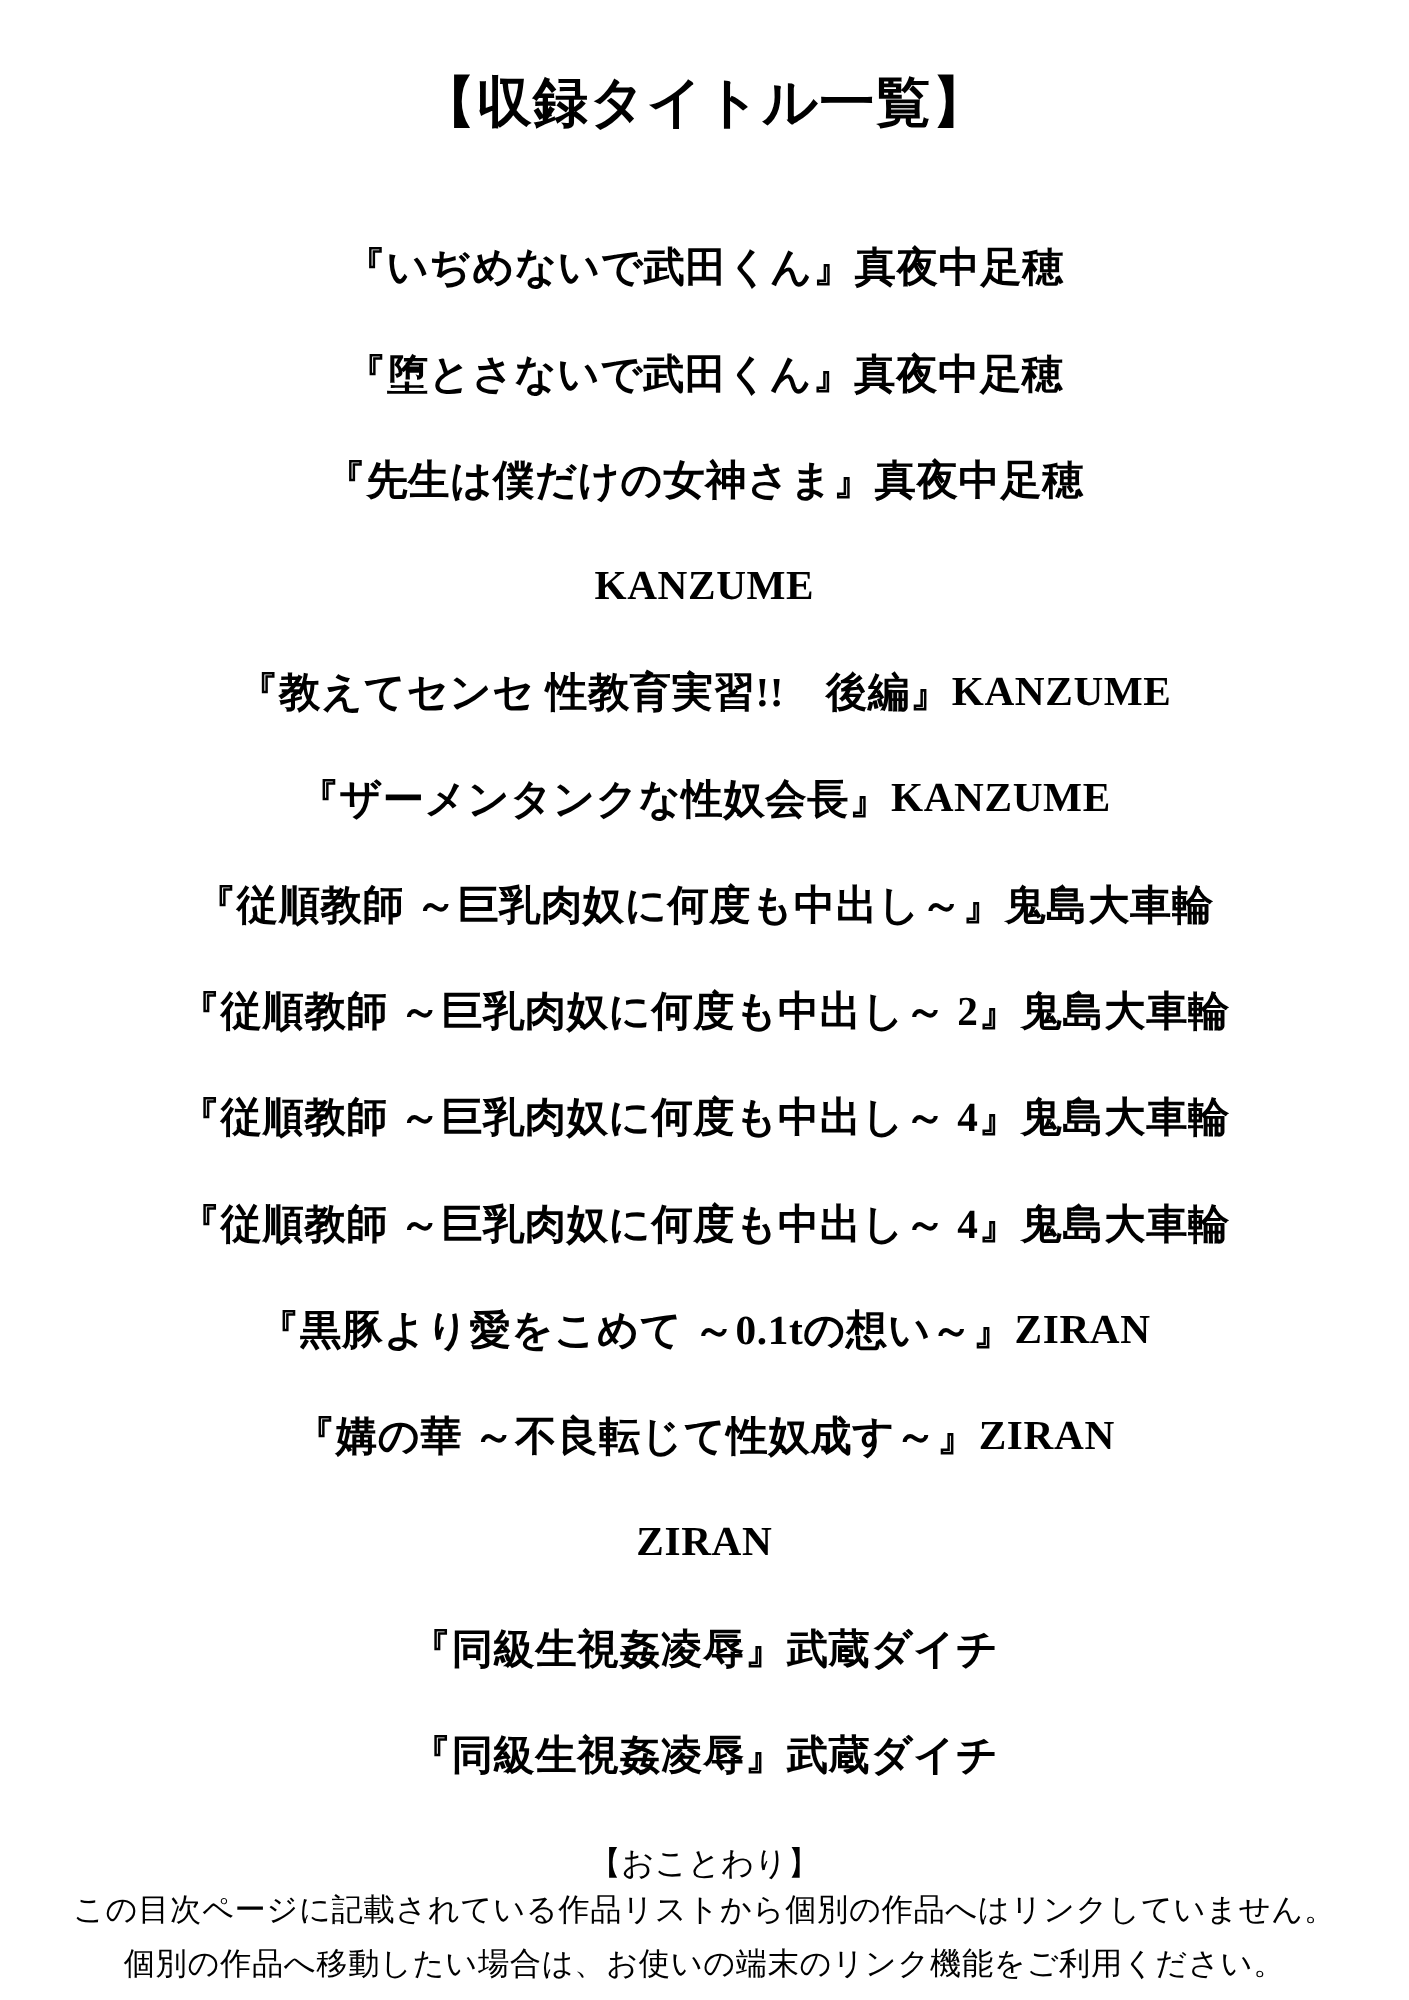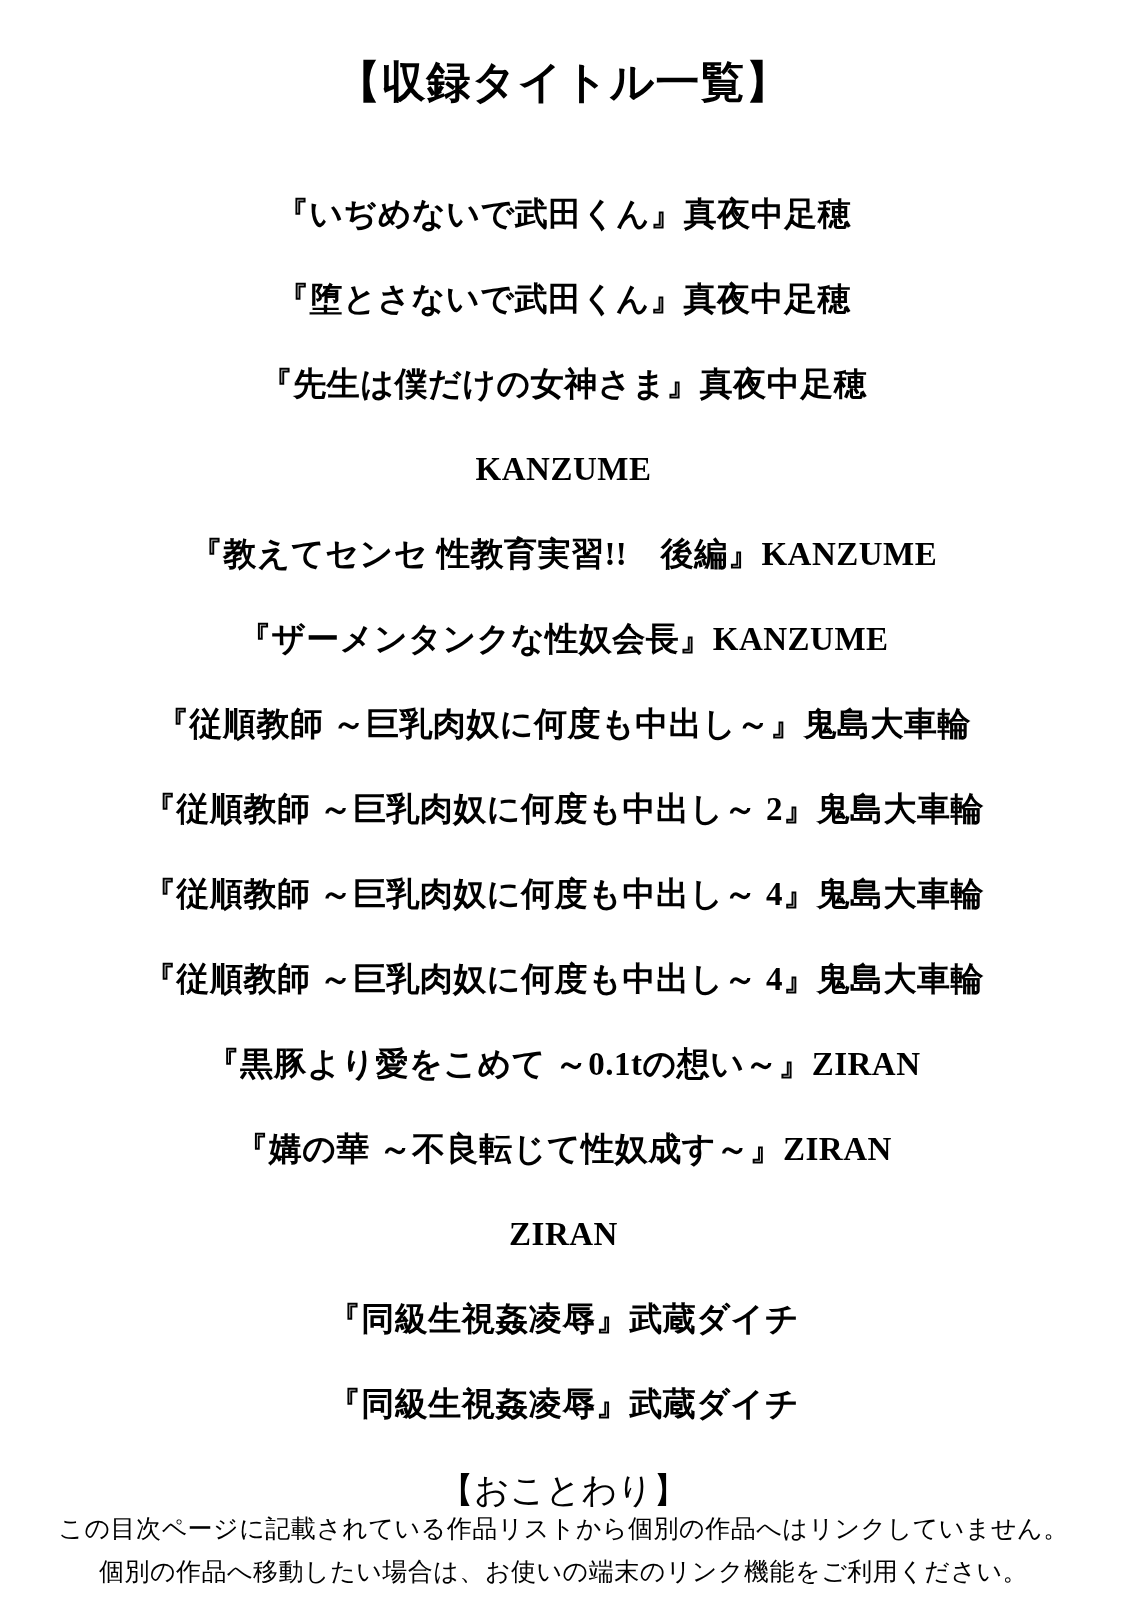--- a/index.html
+++ b/index.html
@@ -50,21 +50,21 @@
     white-space: nowrap;
     font-family: "Liberation Serif", "DejaVu Serif", serif;
   }
   .notice {
     margin-top: 26px;
     width: 100%;
     text-align: center;
     font-family: "Liberation Sans", "DejaVu Sans", sans-serif;
   }
   .notice-heading {
-    font-size: 35px;
+    font-size: 26px;
     line-height: 34px;
     font-weight: 500;
   }
   .notice-line {
     font-size: 25px;
     line-height: 43px;
     letter-spacing: 0.5px;
     white-space: nowrap;
     font-family: Liberation Serif, serif;
   }

